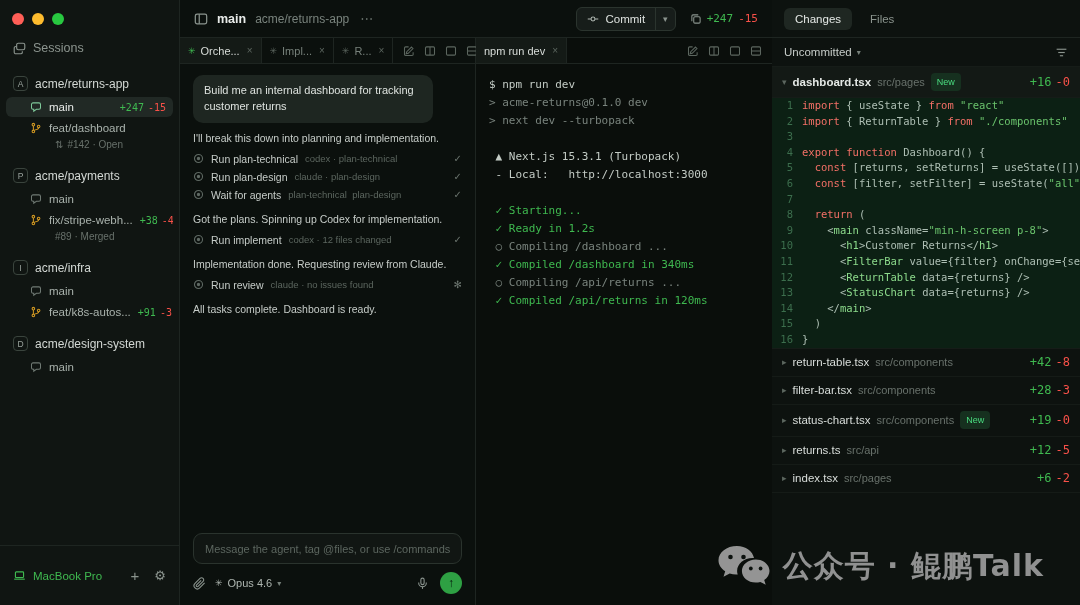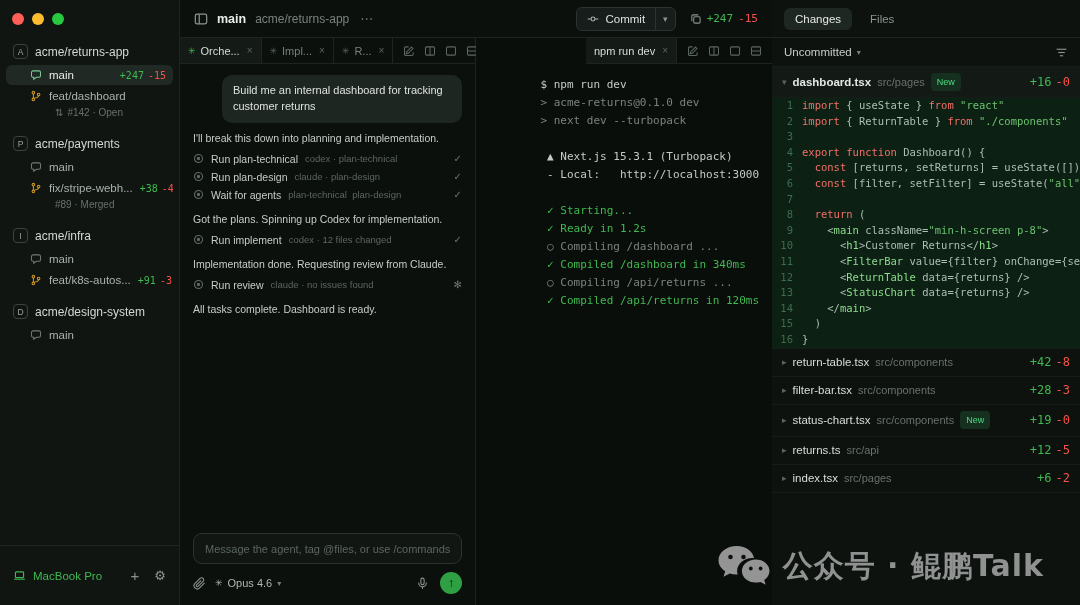--- a/index.html
+++ b/index.html
@@ -43,32 +43,32 @@
   .tb-repo { color:#79837d; font-size:12px; }
   .tb-more { color:#79837d; font-size:13px; margin-left:2px; }
   .topbar-right { margin-left:auto; display:flex; align-items:center; gap:14px; }
   .commit-btn { display:flex; align-items:stretch; border:1px solid #2b342e; border-radius:6px; background:#171d1a; font-size:11.5px; height:24px; color:#dde1de; }
   .commit-main { display:flex; align-items:center; gap:6px; padding:0 10px; border-right:1px solid #2b342e; }
   .commit-caret { display:flex; align-items:center; padding:0 7px; color:#8b948e; font-size:9px; }
   .diff-badge { display:flex; align-items:center; gap:5px; font-size:11px; color:#8b948e; font-family:"DejaVu Sans Mono",monospace; }
 
   .panes { flex:1; display:flex; min-height:0; }
   .chat-pane { width:296px; flex:none; border-right:1px solid #1e2521; display:flex; flex-direction:column; background:#0b100d; }
-  .term-pane { flex:1; display:flex; flex-direction:column; background:#0a0e0b; min-width:0;align-items:flex-end; }
+  .term-pane { flex:1; display:flex; flex-direction:column; background:#0a0e0b; min-width:0; }
 
   .tabbar { height:26px; flex:none; border-bottom:1px solid #1e2521; display:flex; align-items:stretch; font-size:11px; color:#76807a; }
   .tab { display:flex; align-items:center; gap:5px; padding:0 8px; border-right:1px solid #1e2521; white-space:nowrap; }
   .tab.active { background:#141a16; color:#d8ddd9; }
   .tab-icon { font-size:9px; color:#5c665f; }
   .tab.active .tab-icon.spin { color:#3fb950; }
   .tab-close { color:#5c665f; font-size:10px; margin-left:2px; }
   .tabbar-icons { margin-left:auto; display:flex; align-items:center; gap:9px; padding:0 10px; color:#5c665f; }
 
   .chat-body { flex:1; min-height:0; overflow:hidden; padding:11px 13px; font-size:11px; }
-  .user-row { display:flex; justify-content:flex-end; margin-bottom:5px; }
+  .user-row { display:flex; justify-content:flex-start; margin-bottom:5px; }
   .bubble { background:#1e2621; border-radius:10px; padding:8px 11px; max-width:240px; color:#dde2de; line-height:1.45; }
   .agent-text { color:#c6ccc8; margin:9px 0 6px; font-size:10.5px; white-space:nowrap; overflow:hidden; }
   .task { display:flex; align-items:center; gap:7px; padding:3px 0; white-space:nowrap; overflow:hidden; }
   .task svg { flex:none; }
   .t-label { color:#c6ccc8; font-size:10.5px; }
   .t-meta { color:#5c665f; font-size:9.5px; white-space:pre;text-align:right; }
   .t-status { margin-left:auto; color:#6b746e; font-size:10px; flex:none; }
 
   .composer { flex:none; padding:8px 13px 11px; }
   .input-box { border:1px solid #2a332d; background:#111613; border-radius:9px; height:31px; width:100%;
@@ -121,20 +121,27 @@
 
 <div class="app">
 
   <aside class="sidebar">
     <div class="traffic">
       <span class="light red"></span>
       <span class="light yellow"></span>
       <span class="light green"></span>
     </div>
 
+    <div class="sessions-hdr">
+      <svg width="13" height="13" viewBox="0 0 16 16" fill="none" stroke="currentColor" stroke-width="1.4">
+        <rect x="4.5" y="1.5" width="10" height="8" rx="2"></rect>
+        <path d="M11.5 11.5v1a2 2 0 0 1-2 2h-6a2 2 0 0 1-2-2v-5a2 2 0 0 1 2-2h1"></path>
+      </svg>
+      <span>Sessions</span>
+    </div>
 
     <div class="ws-scroll">
 
       <div class="ws">
         <div class="ws-hdr">
           <span class="ws-letter">A</span>
           <span>acme/returns-app</span>
         </div>
         <div class="sess selected">
           <svg width="12" height="12" viewBox="0 0 16 16" fill="none" stroke="#7ec99a" stroke-width="1.4">

